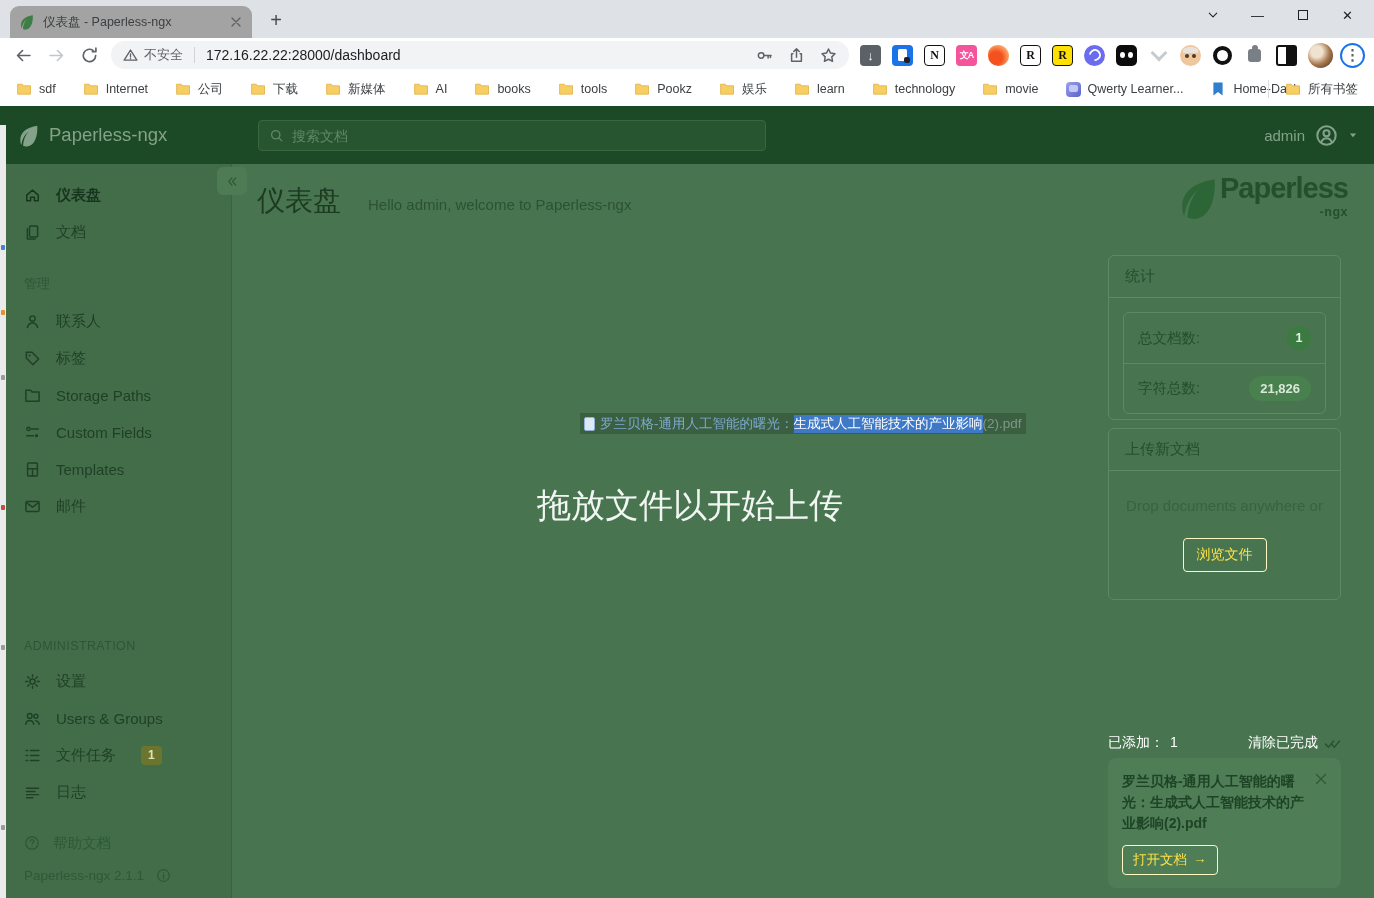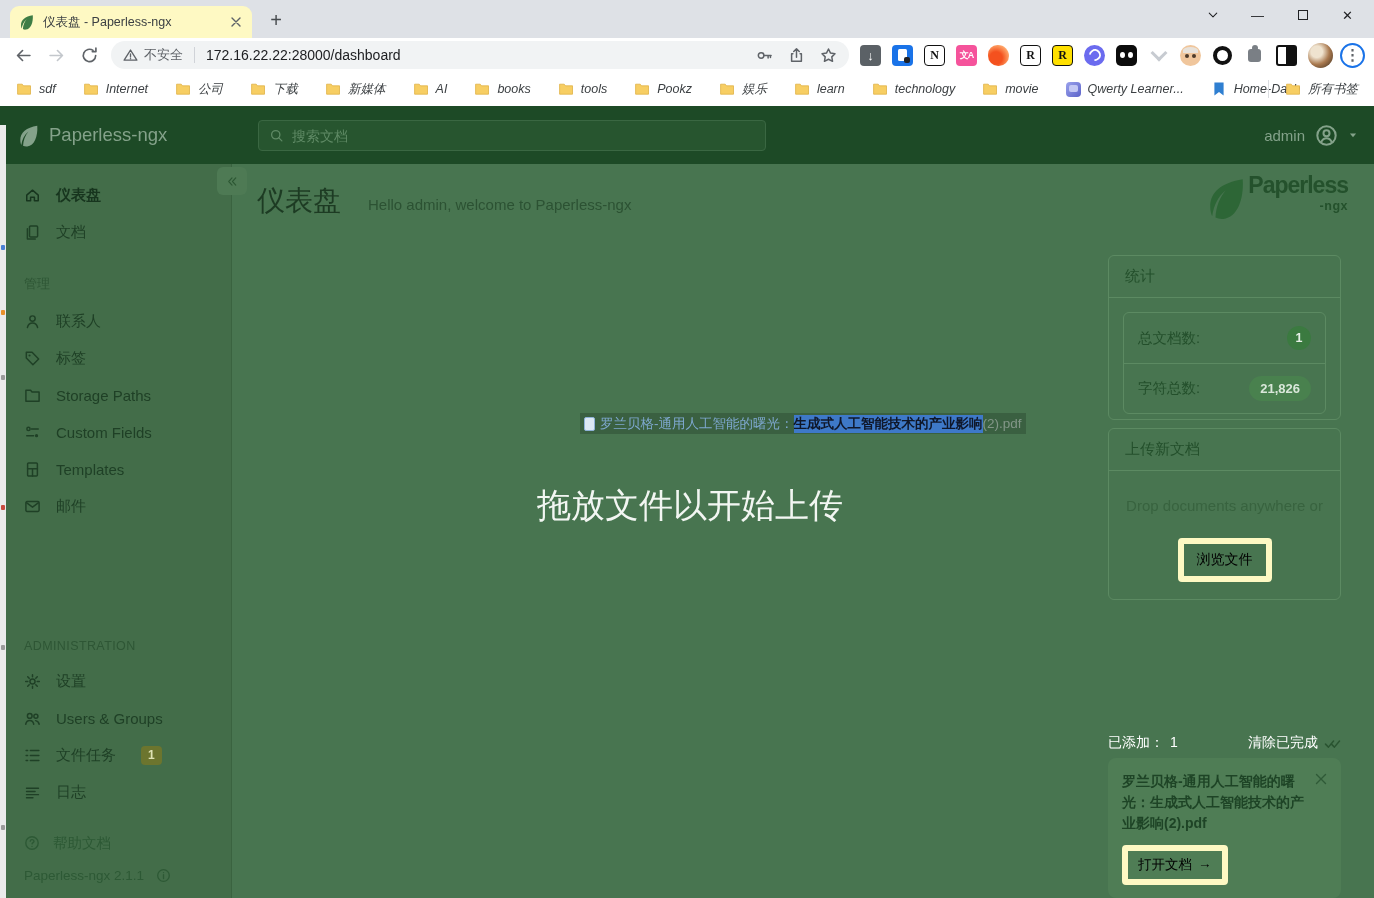--- a/index.html
+++ b/index.html
@@ -3,21 +3,21 @@
 <meta charset="utf-8">
 <style>
   * { box-sizing: border-box; margin: 0; padding: 0; }
   html,body { width:1374px; height:898px; overflow:hidden; }
   body { font-family:"Liberation Sans", sans-serif; background:#fff; position:relative; }
   .icn { display:inline-flex; align-items:center; justify-content:center; }
   .icn svg { width:100%; height:100%; display:block; }
 
   
   .tabstrip { height:38px; background:#dee1e6; display:flex; align-items:flex-end; position:relative; }
-  .tab { margin-left:10px; width:242px; height:32px; background:#fef9c3; border-radius:9px 9px 0 0;
+  .tab { margin-left:10px; width:242px; height:32px; background:#a3a3a3; border-radius:9px 9px 0 0;
          display:flex; align-items:center; padding:0 8px; }
   .tab-fav { width:16px; height:16px; color:#3e7d45; flex:0 0 auto; }
   .tab-title { font-size:12.5px; color:#3c4043; margin-left:9px; flex:1; white-space:nowrap; overflow:hidden; }
   .tab-close { width:16px; height:16px; color:#5f6368; }
   .newtab { width:28px; height:28px; margin:0 0 4px 10px; color:#474b4f; border-radius:50%;
             display:flex; align-items:center; justify-content:center; font-size:20px; font-weight:400; }
   .win-controls { position:absolute; right:4px; top:2px; display:flex; align-items:center; height:26px; color:#202124; }
   .win-btn { width:45px; display:flex; align-items:center; justify-content:center; font-size:13px; }
   .win-btn .icn { width:12px; height:12px; }
   .win-max { width:10px; height:10px; border:1.2px solid #202124; }
@@ -75,21 +75,21 @@
   .split-view-icon { background:linear-gradient(90deg,#fff 0 45%,#111 45%); border:2px solid #111; border-radius:3px; }
   .profile-avatar { width:25px; height:25px; border-radius:50%; margin-left:11px; flex:0 0 auto;
          background:radial-gradient(circle at 35% 35%, #efe3cf 0 25%, #a9794f 55%, #41301e 95%); }
   .menu-btn { width:25px; height:25px; border-radius:50%; border:2px solid #1a73e8; margin-left:7px;
          display:flex; align-items:center; justify-content:center; color:#5f6368; flex:0 0 auto; }
   .menu-btn::after { content:"⋮"; font-size:15px; font-weight:700; }
 
   
   .bookmarks { height:34px; background:#fff; display:flex; align-items:center; padding:0 16px;
                font-size:12.5px; color:#3c4043; }
-  .bm { display:flex; align-items:center; gap:7px; margin-right:27px; white-space:nowrap;font-style:italic; }
+  .bm { display:flex; align-items:center; gap:7px; margin-right:27px; white-space:nowrap; }
   .bm-ic { width:16px; height:16px; }
   .keycap-icon { width:15px; height:15px; border-radius:4px; background:linear-gradient(135deg,#9aa2ec,#5b62c9); position:relative; }
   .keycap-icon::after { content:""; position:absolute; inset:3px 3px 5px 3px; background:#c3c8f4; border-radius:2px; }
   .bm-right { margin-left:auto; display:flex; align-items:center; }
   .bm-sep { width:1px; height:18px; background:#dadce0; margin-right:16px; }
 
   
   .app { position:absolute; top:106px; left:0; width:1374px; height:792px; background:#487550; overflow:hidden; }
   .app-header { position:relative; height:58px; background:#1d4a26; display:flex; align-items:center; }
   .brand { display:flex; align-items:center; gap:10px; padding-left:16px; color:#84a28a; font-size:18.5px; }
@@ -125,39 +125,39 @@
   .version-row .icn { width:15px; height:15px; }
 
   .main-title { position:absolute; left:257px; top:76px; display:flex; align-items:baseline; gap:27px; }
   .main-title h1 { font-size:28px; font-weight:400; color:#1d3b23; }
   .main-title .subtitle { font-size:15px; color:#2c5233; }
 
   .rightcol { position:absolute; left:1108px; top:0; width:233px; height:792px; }
   .pp-logo { position:absolute; top:68px; right:-7px; display:flex; align-items:flex-start; gap:2px; color:#24512c; }
   .pp-logo .icn { width:44px; height:44px; color:#2d6636; margin-top:2px; }
   .pp-logo .wordmark { display:flex; flex-direction:column; align-items:flex-end; }
-  .pp-logo .word { font-size:23px; font-weight:800; letter-spacing:-1px; line-height:1; }
+  .pp-logo .word { font-size:29px; font-weight:800; letter-spacing:-1px; line-height:1; }
   .pp-logo .ngx { font-size:12.5px; font-weight:700; margin-top:2px; letter-spacing:.5px; }
 
   .card { position:absolute; left:0; width:233px; border:1px solid #5c8a62; border-radius:6px; }
   .card-header { padding:11px 16px; border-bottom:1px solid #5c8a62; color:#234f2b; font-size:15px; }
   .card-body { padding:14px; }
   .stats-card { top:149px; height:165px; }
   .stat-list { border:1px solid #5c8a62; border-radius:6px; }
   .stat-row { display:flex; align-items:center; justify-content:space-between; padding:0 14px;
               height:50px; color:#234f2b; font-size:14.5px; }
   .stat-row + .stat-row { border-top:1px solid #5c8a62;text-align:center; }
   .badge-circle { background:#3b7a40; color:#e7f0e7; font-size:12.5px; font-weight:700; min-width:24px;
                   height:24px; border-radius:12px; display:flex; align-items:center; justify-content:center; }
   .badge-pill { background:#49814e; color:#d9e7d9; font-size:13px; font-weight:700; padding:5px 11px; border-radius:13px; }
 
   .upload-card { top:322px; height:172px; }
   .upload-hint { text-align:center; margin-top:26px; color:#38633f; font-size:15px; }
   .browse-wrap { text-align:center; margin-top:24px; }
-  .btn-outline { display:inline-flex; align-items:flex-start; gap:6px; border:6px solid #fef9c3; color:#000000;
+  .btn-outline { display:inline-flex; align-items:flex-start; gap:6px; border:1px solid #fef9c3; color:#fde047;
                  background:transparent; border-radius:4px; padding:7px 13px; font-size:14px;
                  font-family:"Liberation Sans",sans-serif; }
 
   .status-row { position:absolute; top:628px; left:0; width:233px; display:flex; align-items:center;
                 justify-content:space-between; color:#ffffff; font-size:14px; }
   .added { display:flex; gap:6px; }
   .dismiss { display:flex; align-items:center; gap:6px; }
   .dismiss .icn { width:17px; height:17px; color:#2a5431; }
 
   .file-card { position:absolute; top:652px; left:0; width:233px; min-height:118px; background:#4f7d55;
@@ -170,21 +170,21 @@
                   border-radius:6px; color:#2c5733; display:flex; align-items:center; justify-content:center; }
   .collapse-btn .icn { width:13px; height:13px; }
 
   .drop-text { position:absolute; left:690px; top:377px; transform:translateX(-50%); color:#f2f6f2;
                font-size:34px; font-weight:500; white-space:nowrap; }
 
   .drag-ghost { position:absolute; left:580px; top:307px; height:21px; display:flex; align-items:center;
                 background:rgba(15,35,20,.25); padding:0 4px; font-size:13.5px; white-space:nowrap; }
   .ghost-icon { width:11px; height:14px; background:#dce8f4; border:1px solid #8fb2d8; border-radius:2px; margin-right:5px; }
   .ghost-pre { color:#7ea8cf; }
-  .ghost-hl { background:#3e79c8; color:#0f172a;font-weight:bold; }
+  .ghost-hl { background:#3e79c8; color:#ffffff; }
   .ghost-suf { color:#9aa89f; opacity:.75; }
 
   .left-sliver { position:absolute; left:0; top:125px; width:6px; height:773px; background:#ebebeb; z-index:60; }
   .sliver-mark { position:absolute; left:1px; width:4px; height:5px; border-radius:1px; }
 </style>
 </head>
 <body>
 
 <div class="tabstrip">
   <div class="tab">

